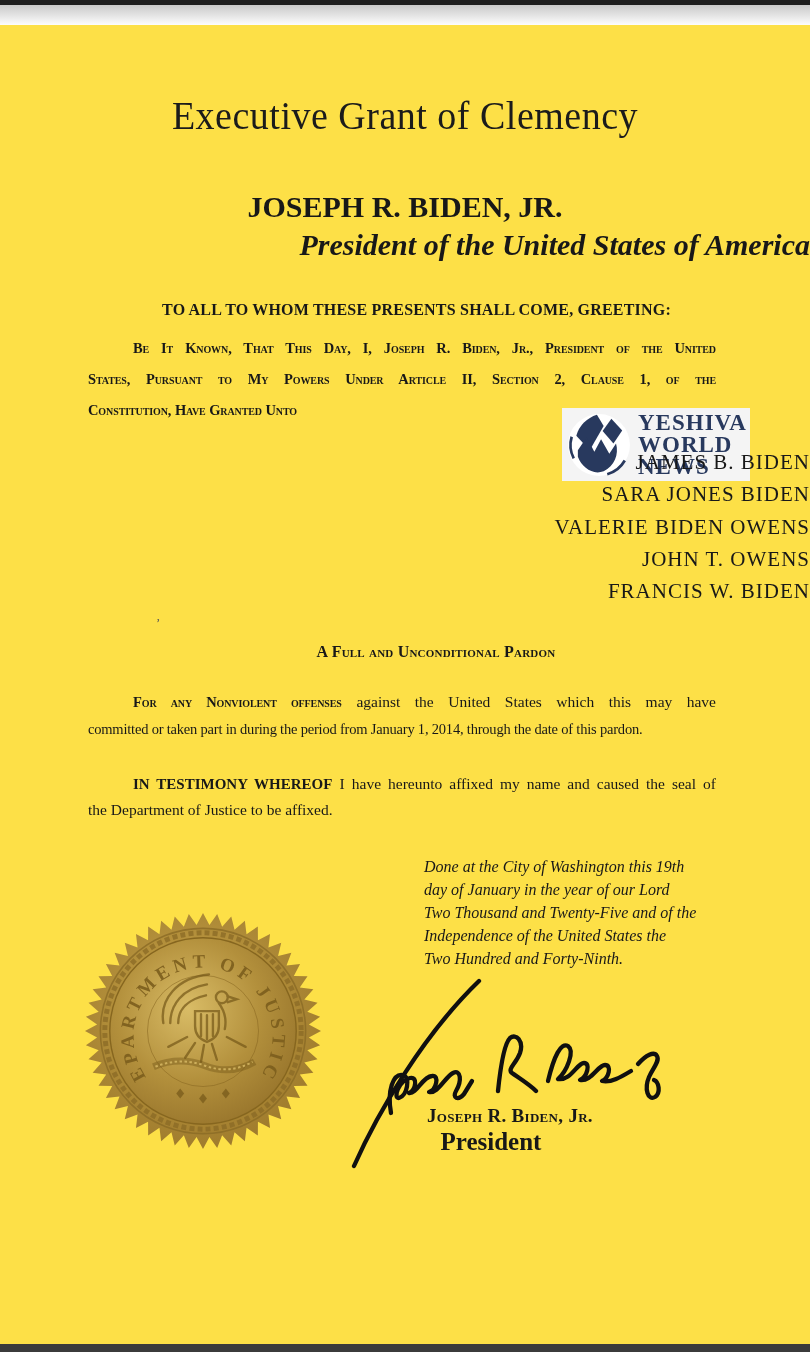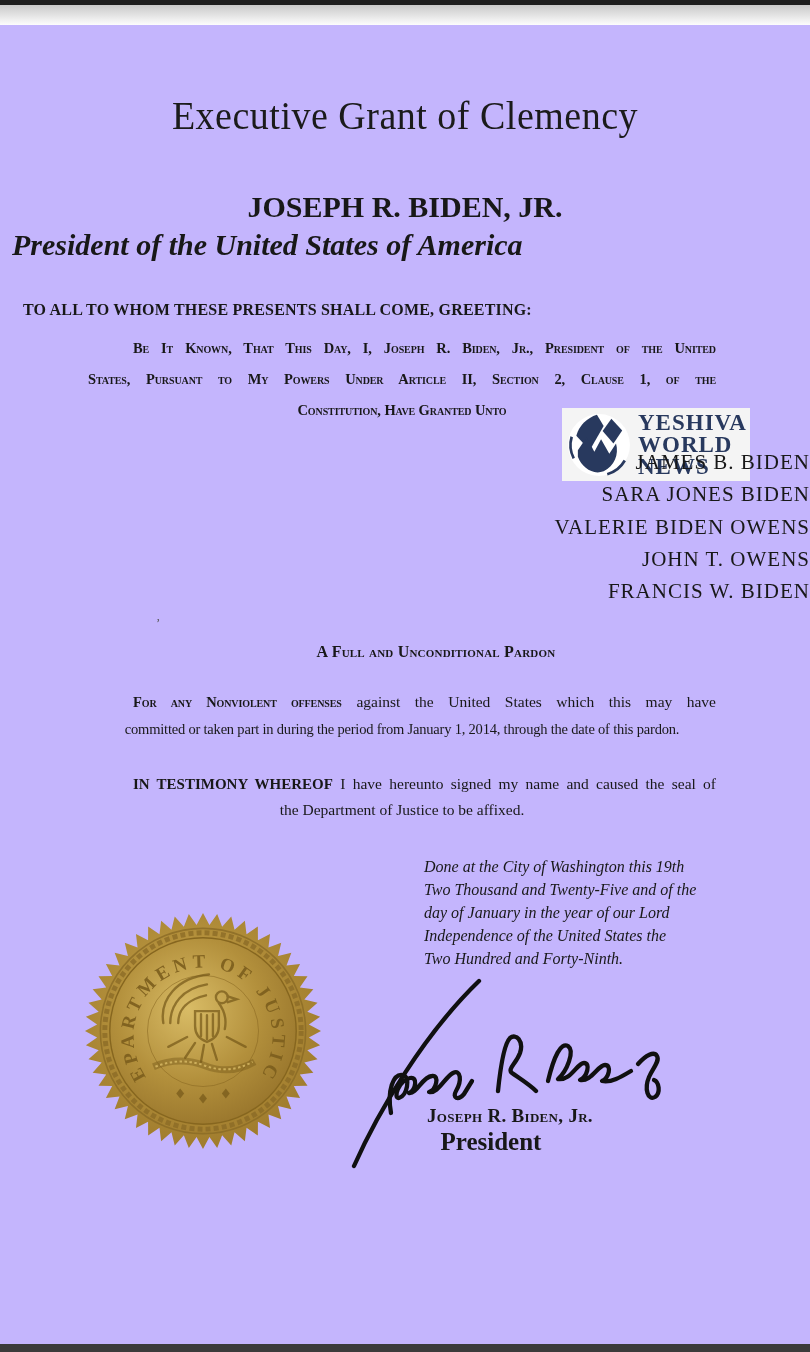--- a/index.html
+++ b/index.html
@@ -1,32 +1,32 @@
 <!DOCTYPE html>
 <html><head>
 <meta charset="utf-8">
 <style>
   html,body{margin:0;padding:0;background:#e9e9e9;}
   .page{
     position:relative; width:810px; height:1352px; overflow:hidden;
-    background:#c4b5fd; font-family:"Liberation Serif", serif; color:#181818;
+    background:#fde047; font-family:"Liberation Serif", serif; color:#181818;
   }
   .abs{position:absolute;}
   
   .top-bar{left:0;top:0;width:810px;height:5px;background:#1e1e1e;}
   .top-fade{left:0;top:5px;width:810px;height:20px;background:linear-gradient(#c9c9c9,#fdfdfd);}
   .bottom-bar{left:0;top:1344px;width:810px;height:8px;background:#3b3b3b;}
   
   .doc-title{left:0;right:0;top:96px;text-align:center;font-size:38px;line-height:1.1;
     letter-spacing:.5px;color:#1b1b1b;transform:scaleY(1.04);}
   .issuer{left:0;right:0;top:190px;text-align:center;font-size:30px;font-weight:bold;line-height:1.1;}
-  .role{left:0;right:0;top:228px;text-align:left;font-size:30px;font-weight:bold;font-style:italic;line-height:1.1;margin-left:12px;}
-  .salutation{left:0;right:0;top:301px;text-align:left;font-size:16px;font-weight:bold;letter-spacing:.2px;padding-left:23px;}
+  .role{left:0;right:0;top:228px;text-align:right;font-size:30px;font-weight:bold;font-style:italic;line-height:1.1;}
+  .salutation{left:0;right:0;top:301px;text-align:center;font-size:16px;font-weight:bold;letter-spacing:.2px;padding-left:23px;}
   
-  .bline{left:88px;width:628px;line-height:1.25;text-align:center;}
+  .bline{left:88px;width:628px;line-height:1.25;}
   .scaps{font-variant:small-caps;font-weight:bold;font-size:14.5px;letter-spacing:-0.1px;}
   .jline{text-align:justify;}
   .jline::after{content:"";display:inline-block;width:100%;height:0;}
   .indent{text-indent:45px;}
   .body-reg{font-size:15.5px;}
   .lead-caps{font-weight:bold;font-size:15px;}
   .tightline{white-space:nowrap;font-size:14.5px;letter-spacing:-0.2px;}
   
   .names{left:0;right:0;padding-left:42px;text-align:right;}
   .name-line{font-size:21px;letter-spacing:1px;line-height:1;}
@@ -90,28 +90,28 @@
   <div class="abs grant-type">A Full and Unconditional Pardon</div>
 
   <div class="abs bline jline indent" style="top:692px">
     <span class="scaps">For any Nonviolent offenses</span>
     <span class="body-reg">against the United States which this may have</span>
   </div>
   <div class="abs bline tightline" style="top:720px">committed or taken part in during the period from January 1, 2014, through the date of this pardon.</div>
 
   <div class="abs bline jline indent" style="top:774px">
     <span class="lead-caps">IN TESTIMONY WHEREOF</span>
-    <span class="body-reg">I have hereunto signed my name and caused the seal of</span>
+    <span class="body-reg">I have hereunto affixed my name and caused the seal of</span>
   </div>
   <div class="abs bline body-reg" style="top:800px">the Department of Justice to be affixed.</div>
 
   <div class="abs attestation">
     <div>Done at the City of Washington this 19th</div>
+    <div>day of January in the year of our Lord</div>
     <div>Two Thousand and Twenty-Five and of the</div>
-    <div>day of January in the year of our Lord</div>
     <div>Independence of the United States the</div>
     <div>Two Hundred and Forty-Ninth.</div>
   </div>
 
   <svg class="abs" style="left:84px;top:912px" width="238" height="238" viewBox="0 0 240 240">
     <defs>
       <radialGradient id="sealFace" cx="42%" cy="38%" r="70%">
         <stop offset="0%" stop-color="#d9bc66"></stop>
         <stop offset="55%" stop-color="#b3903c"></stop>
         <stop offset="100%" stop-color="#95722a"></stop>

